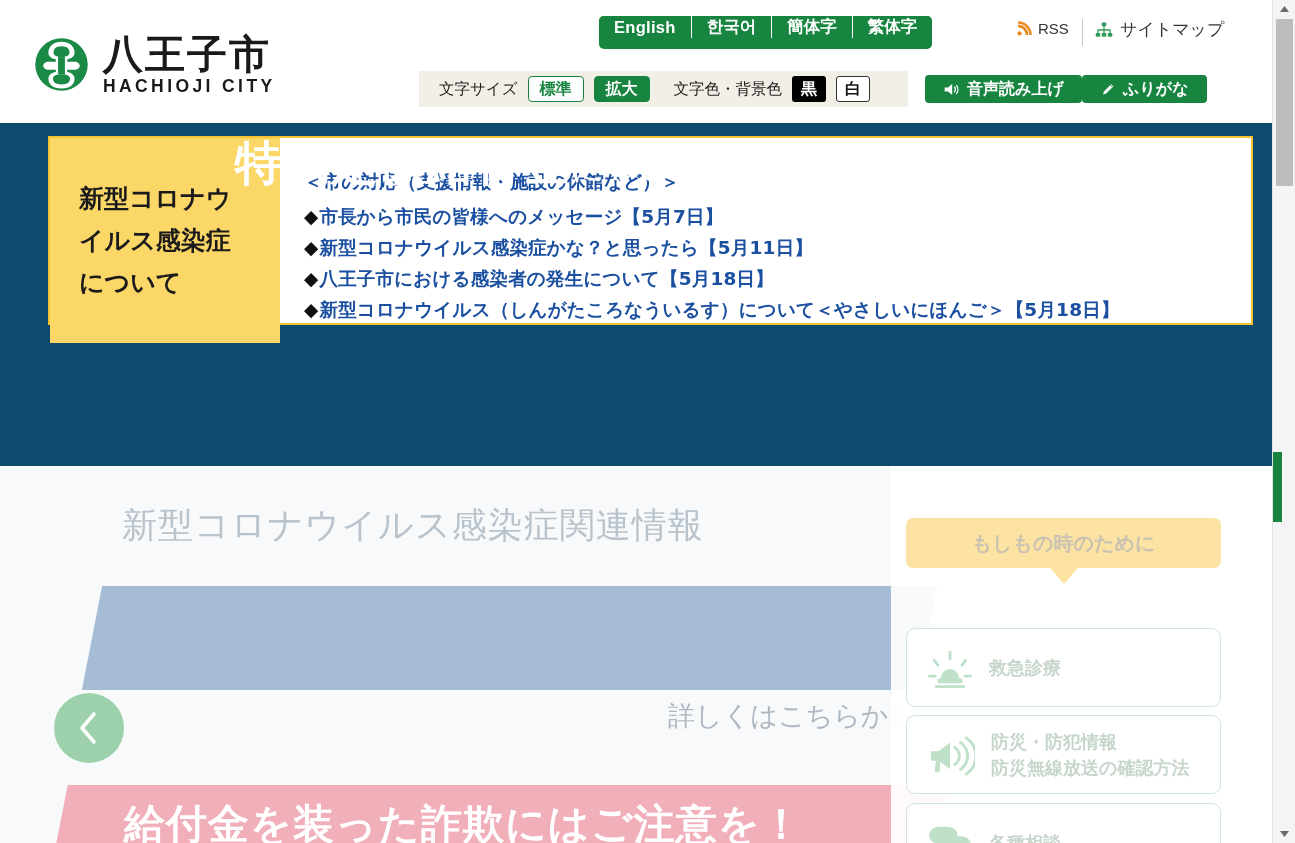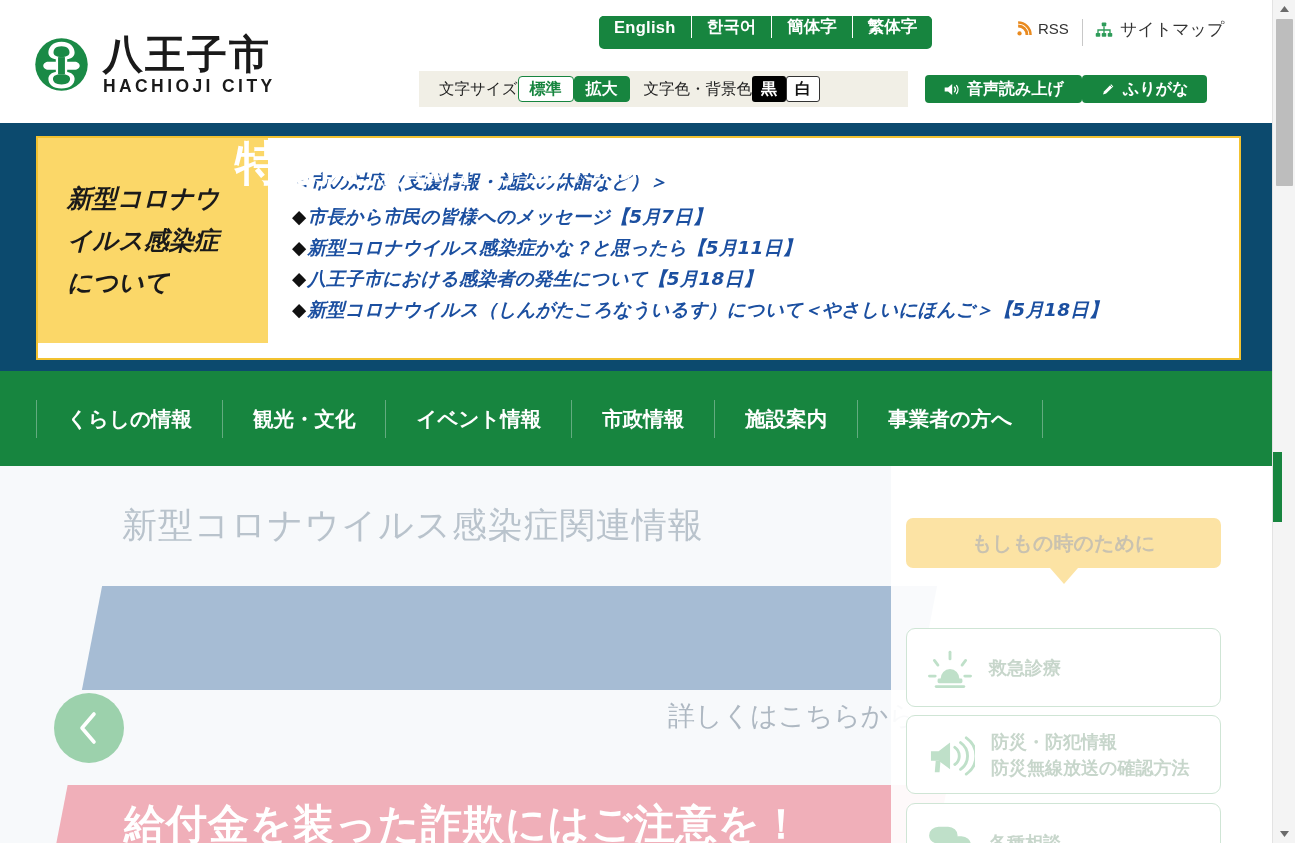--- a/index.html
+++ b/index.html
@@ -78,21 +78,21 @@
     display:flex; align-items:center; gap:7px; cursor:pointer;
   }
   .sitemap-label { font-size:17px; color:#333; font-family:"DejaVu Sans",sans-serif; }
 
   
   .access-bar {
     position:absolute; left:419px; top:71px;
     width:489px; height:36px;
     background:#f1efe6;
     display:flex; align-items:center;
-    padding-left:20px; 
+    padding-left:20px; gap:10px;
   }
   .access-label {
     font-size:15.5px; color:#222; white-space:nowrap;
     font-family:"DejaVu Sans",sans-serif;
   }
   .sizebtn {
     display:flex; align-items:center; justify-content:center;
     height:26px; min-width:56px; padding:0 10px;
     border-radius:4px; cursor:pointer;
     font-size:16px; font-weight:bold;
@@ -115,26 +115,25 @@
     display:flex; align-items:center; gap:7px;
     padding:0 18px; cursor:pointer;
     font-size:16px; font-weight:bold;
     font-family:"DejaVu Sans",sans-serif;
   }
   #btn-speech { left:925px; top:75px; }
   #btn-furigana { left:1082px; top:75px; }
 
   
   .covid-banner {
-    position:absolute; left:36px; top:136px;
-    width:1205px; height:224px;
+    position:absolute; left:48px; top:136px;
+    width:1205px; height:189px;
     border:2px solid #f2c230;
     background:#ffffff;
     display:flex;
-    font-style:italic;
   }
   .covid-left {
     width:230px; min-width:230px; height:205px;
     background:#fbd768;
     display:flex; align-items:center; justify-content:center;
   }
   .covid-left-text {
     font-size:25px; font-weight:bold; color:#1a1a1a;
     line-height:1.68; text-align:left; width:172px;
     font-family:"DejaVu Sans",sans-serif;
@@ -381,37 +380,20 @@
         </div>
         <div class="covid-item">
           <span class="dia">◆</span><span>八王子市における感染者の発生について【5月18日】</span>
         </div>
         <div class="covid-item">
           <span class="dia">◆</span><span>新型コロナウイルス（しんがたころなういるす）について＜やさしいにほんご＞【5月18日】</span>
         </div>
       </div>
     </div>
 
-    <div class="gnav">
-      <div class="gnav-inner">
-        <div class="gnav-sep"></div>
-        <div class="gnav-item">くらしの情報</div>
-        <div class="gnav-sep"></div>
-        <div class="gnav-item">観光・文化</div>
-        <div class="gnav-sep"></div>
-        <div class="gnav-item">イベント情報</div>
-        <div class="gnav-sep"></div>
-        <div class="gnav-item">市政情報</div>
-        <div class="gnav-sep"></div>
-        <div class="gnav-item">施設案内</div>
-        <div class="gnav-sep"></div>
-        <div class="gnav-item">事業者の方へ</div>
-        <div class="gnav-sep"></div>
-      </div>
-    </div>
 
     <div class="hero"></div>
     <div class="hero-subtitle" style="position:absolute;left:122px;top:502px;">新型コロナウイルス感染症関連情報</div>
     <div class="hero-band" style="position:absolute;left:92px;top:586px;"></div>
     <div class="hero-band-text">
       <span class="big">特別定額給付金</span><span class="small">について</span>
     </div>
     <div class="hero-more">詳しくはこちらから</div>
     <div class="hero-pink"></div>
     <div class="hero-pink-text">給付金を装った詐欺にはご注意を！</div>

